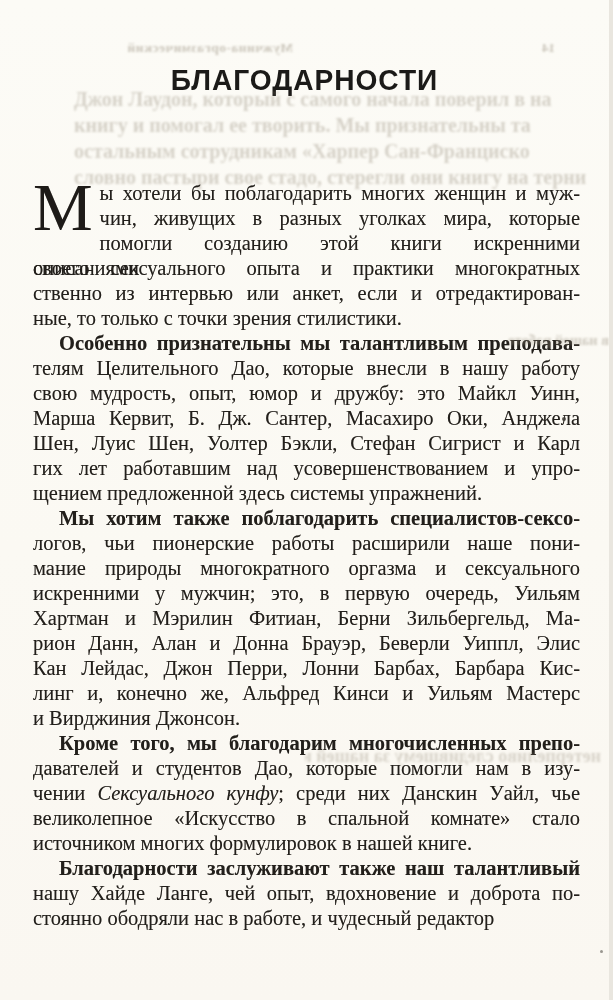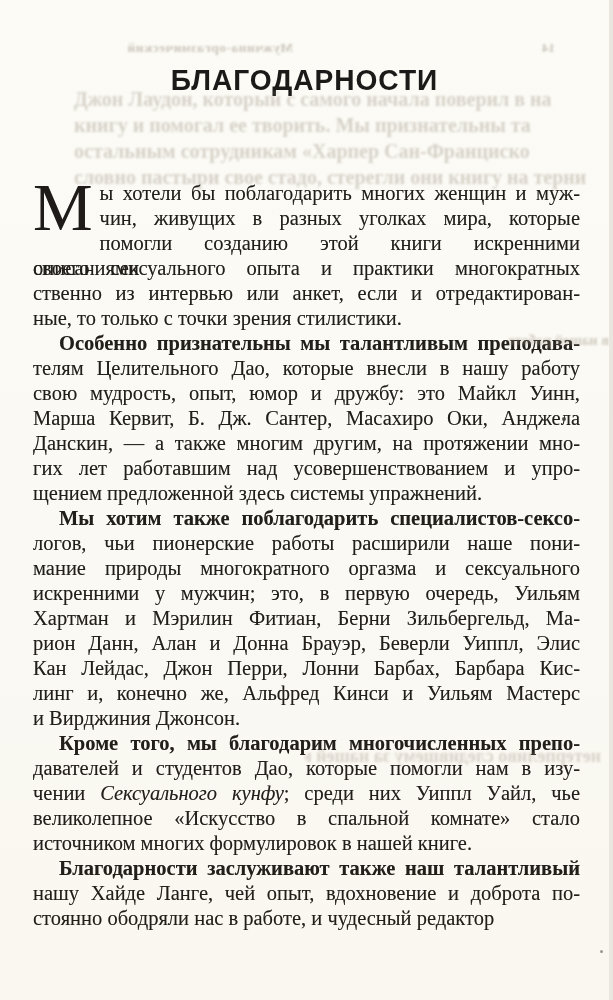--- a/index.html
+++ b/index.html
@@ -79,41 +79,41 @@
       <div class="ln">своего сексуального опыта и практики многократных</div>
       <div class="ln">ственно из интервью или анкет, если и отредактирован-</div>
       <div class="ln end">ные, то только с точки зрения стилистики.</div>
     </div>
 
     <div>
       <div class="ln ind">Особенно признательны мы талантливым преподава-</div>
       <div class="ln">телям Целительного Дао, которые внесли в нашу работу</div>
       <div class="ln">свою мудрость, опыт, юмор и дружбу: это Майкл Уинн,</div>
       <div class="ln">Марша Кервит, Б. Дж. Сантер, Масахиро Оки, Анджела</div>
-      <div class="ln">Данскин, — а также многим другим, на протяжении мно-</div>
+      <div class="ln">Шен, Луис Шен, Уолтер Бэкли, Стефан Сигрист и Карл</div>
       <div class="ln">гих лет работавшим над усовершенствованием и упро-</div>
       <div class="ln end">щением предложенной здесь системы упражнений.</div>
     </div>
 
     <div>
       <div class="ln ind">Мы хотим также поблагодарить специалистов-сексо-</div>
       <div class="ln">логов, чьи пионерские работы расширили наше пони-</div>
       <div class="ln">мание природы многократного оргазма и сексуального</div>
       <div class="ln">искренними у мужчин; это, в первую очередь, Уильям</div>
       <div class="ln">Хартман и Мэрилин Фитиан, Берни Зильбергельд, Ма-</div>
       <div class="ln">рион Данн, Алан и Донна Брауэр, Беверли Уиппл, Элис</div>
       <div class="ln">Кан Лейдас, Джон Перри, Лонни Барбах, Барбара Кис-</div>
       <div class="ln">линг и, конечно же, Альфред Кинси и Уильям Мастерс</div>
       <div class="ln end">и Вирджиния Джонсон.</div>
     </div>
 
     <div>
       <div class="ln ind">Кроме того, мы благодарим многочисленных препо-</div>
       <div class="ln">давателей и студентов Дао, которые помогли нам в изу-</div>
-      <div class="ln"><span>чении </span><span class="it">Сексуального кунфу</span><span>; среди них Уиппл Уайл, чье</span></div>
+      <div class="ln"><span>чении </span><span class="it">Сексуального кунфу</span><span>; среди них Данскин Уайл, чье</span></div>
       <div class="ln">великолепное «Искусство в спальной комнате» стало</div>
       <div class="ln end">источником многих формулировок в нашей книге.</div>
     </div>
 
     <div>
       <div class="ln ind">Благодарности заслуживают также наш талантливый</div>
       <div class="ln">нашу Хайде Ланге, чей опыт, вдохновение и доброта по-</div>
       <div class="ln end">стоянно ободряли нас в работе, и чудесный редактор</div>
     </div>
 

